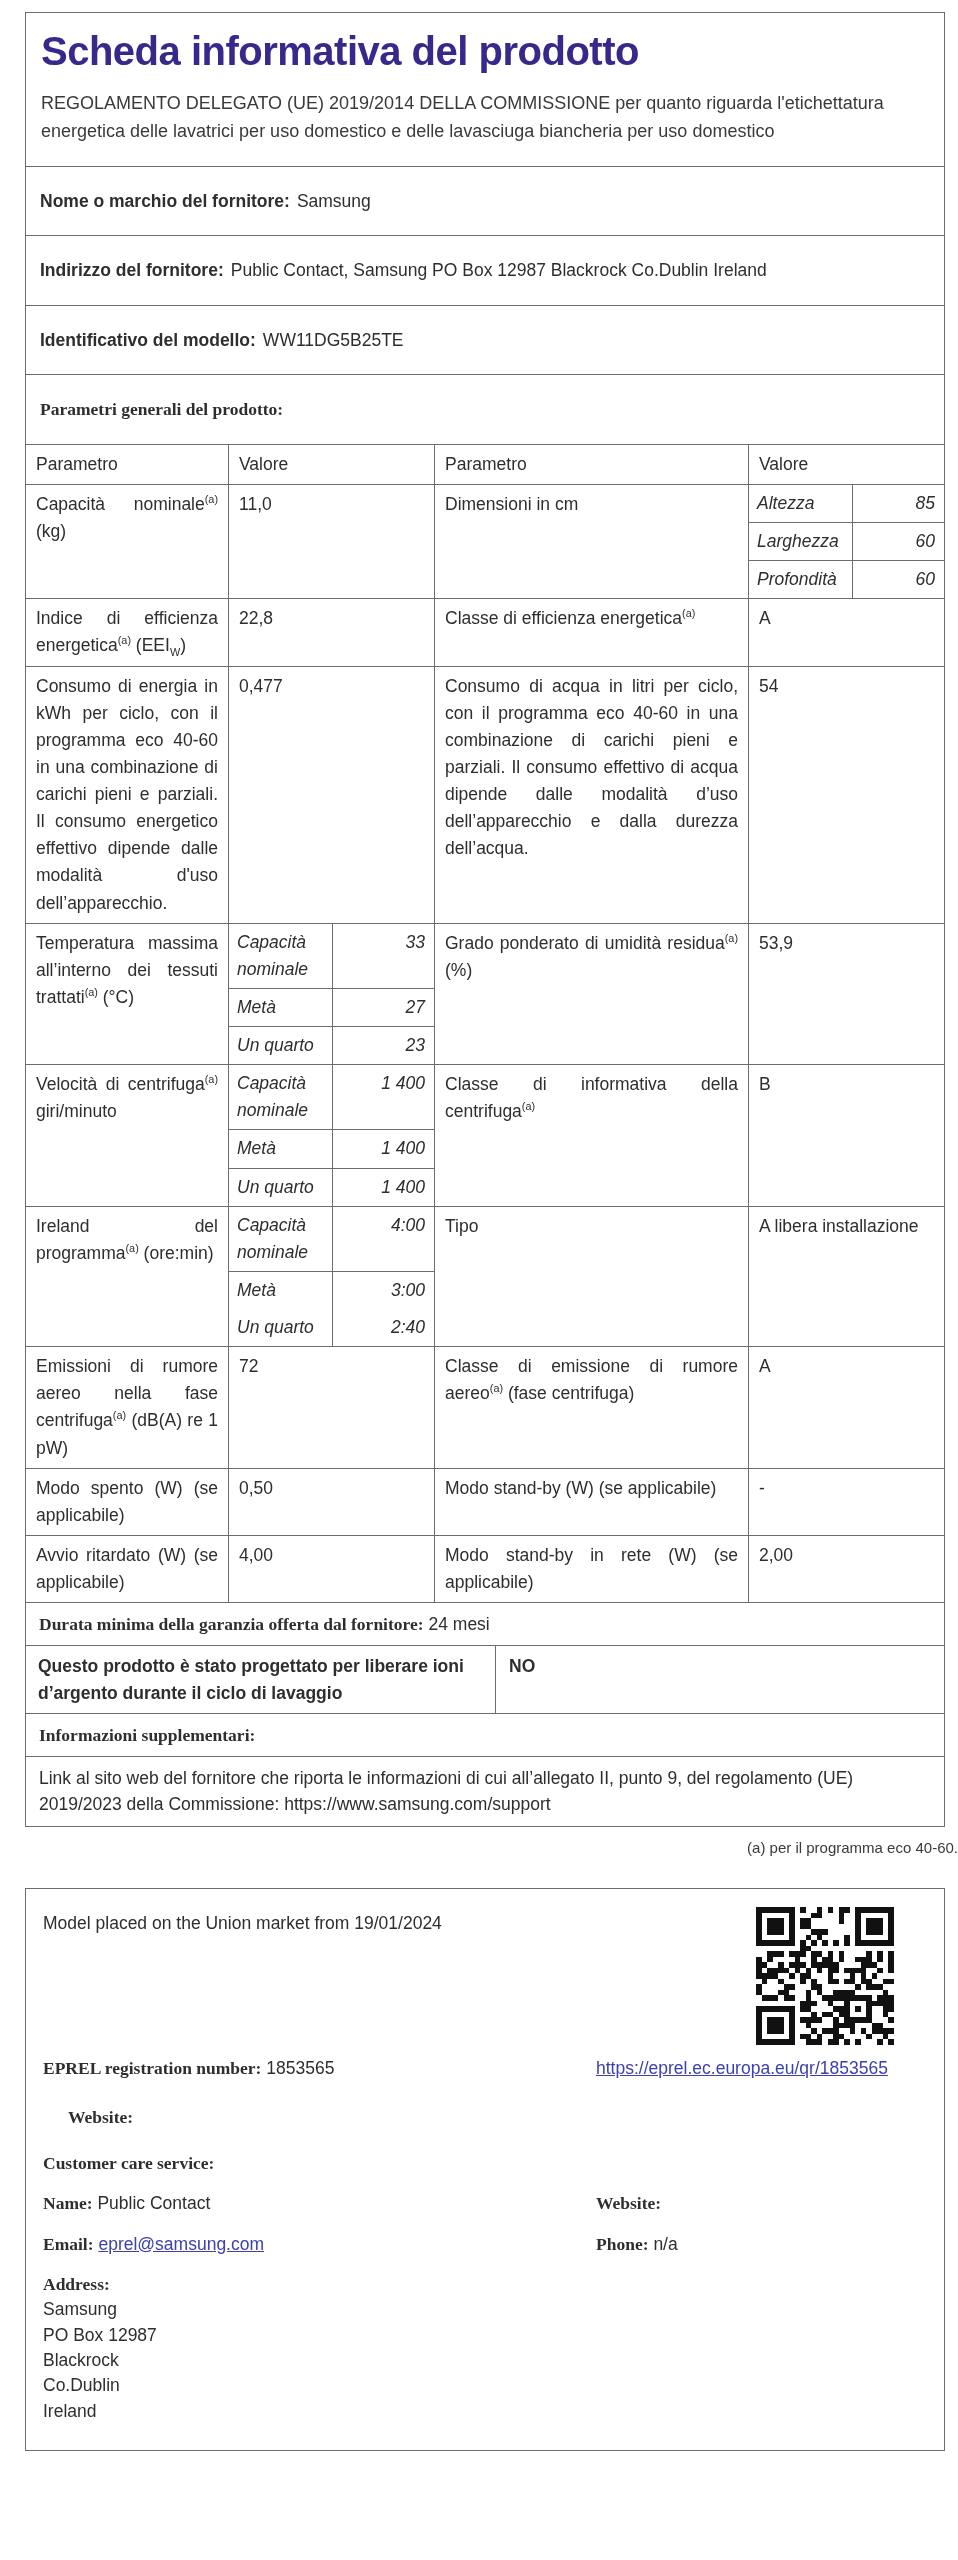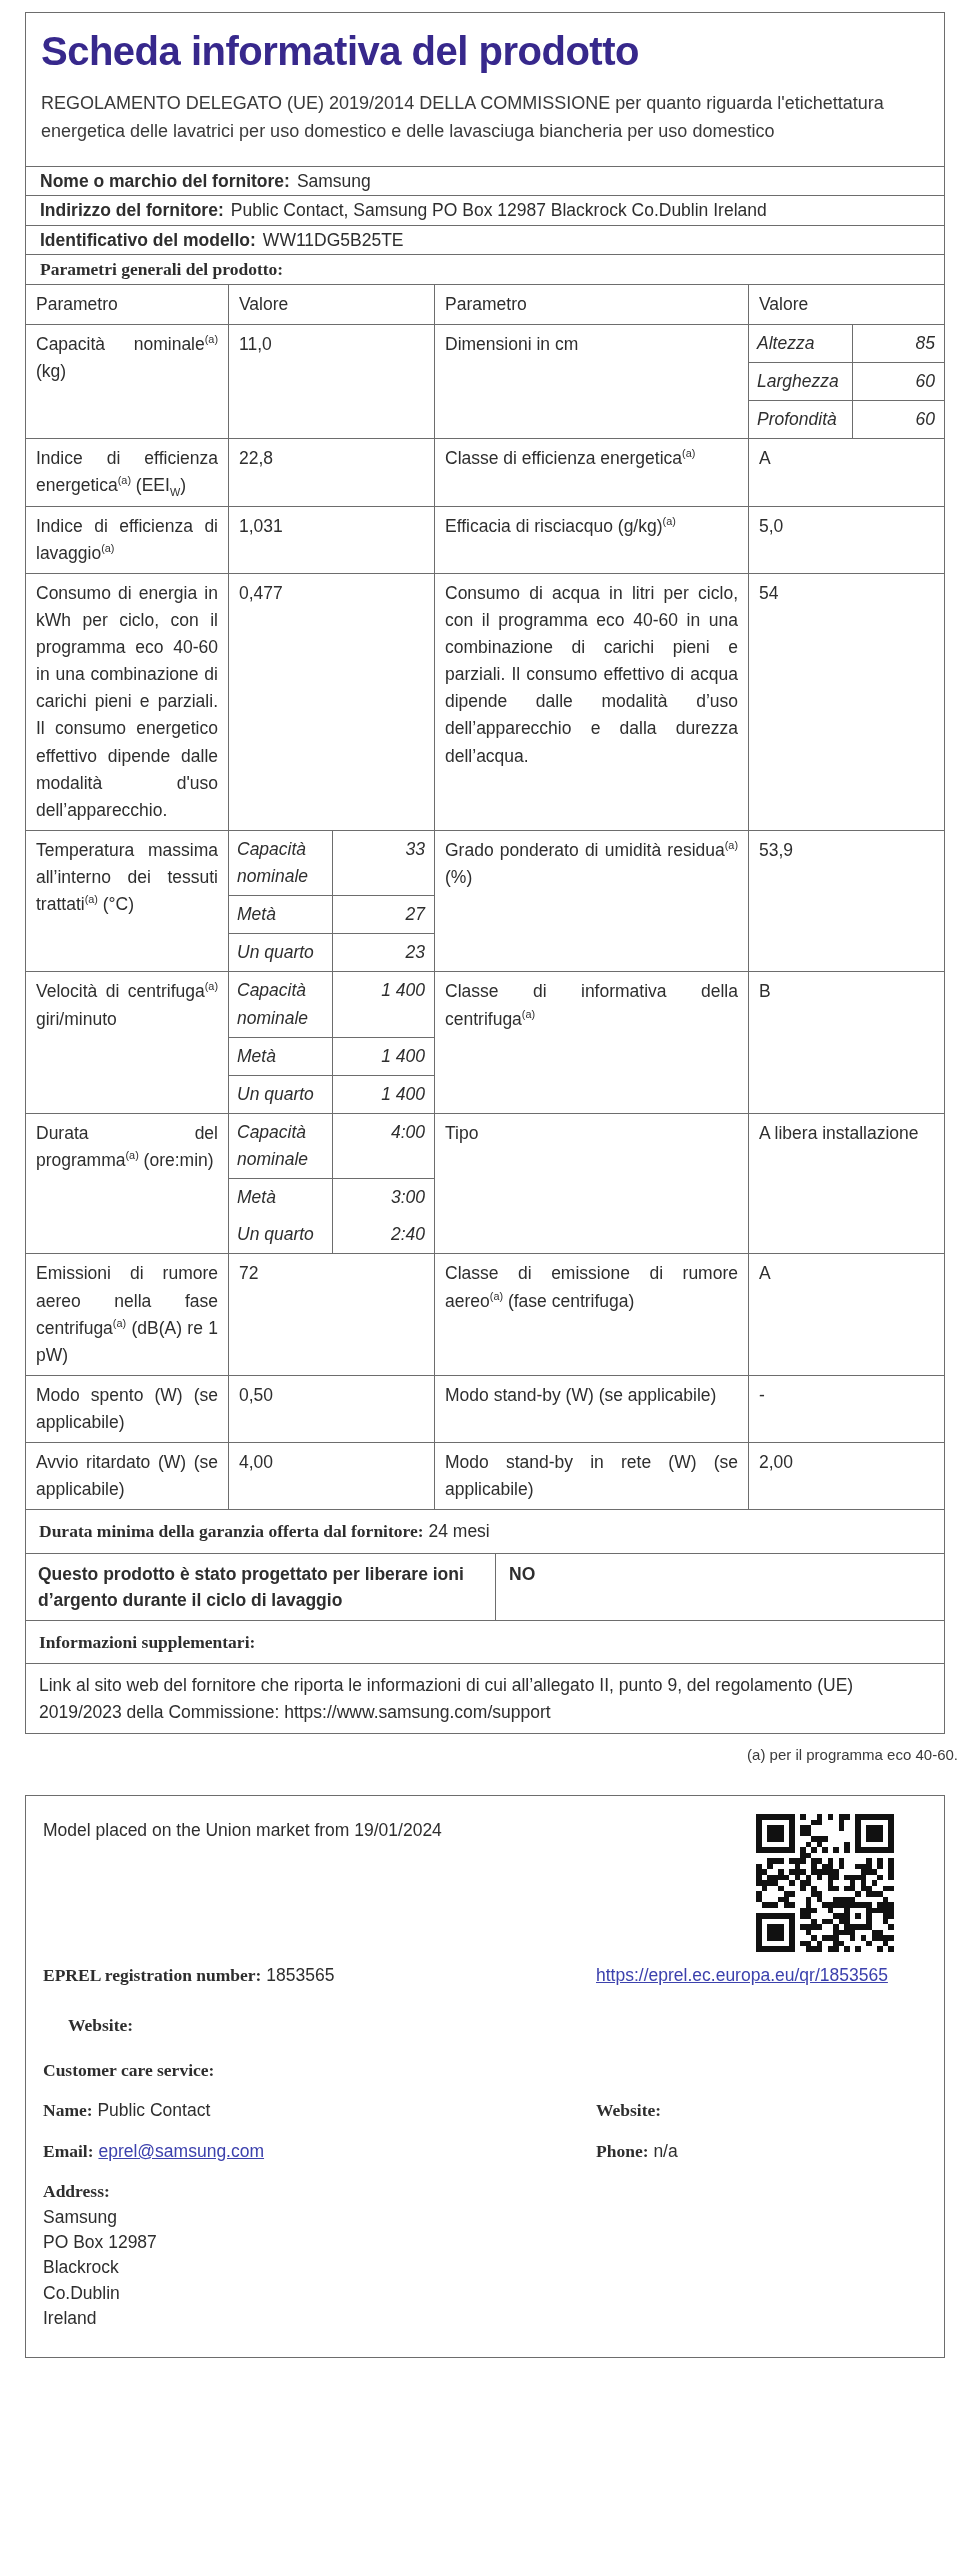--- a/index.html
+++ b/index.html
@@ -18,21 +18,21 @@
   .page{padding:12px 0 0 25px;}
   .sheet{width:920px;border:1.5px solid var(--line);}
   .head{padding:16px 16px 20px 15px;}
   .head h1{
     font-size:40px;font-weight:700;color:var(--title);
     letter-spacing:-0.5px;margin-bottom:16px;
   }
   .reg{font-size:18px;line-height:1.55;color:#3a3a3a;max-width:895px;}
   .kvrow{
     border-top:1.5px solid var(--line);
-    padding:2px 14px;font-size:17.5px;line-height:1.4;
+    padding:22px 14px;font-size:17.5px;line-height:1.4;
   }
   .b{font-weight:700;font-family:Liberation Serif, serif;}
   .kvrow .lbl{font-weight:700;margin-right:7px;}
   
   .ptable{border-top:1.5px solid var(--line);font-size:17.5px;line-height:1.55;}
   .trow{display:flex;align-items:stretch;}
   .trow + .trow{border-top:1.5px solid var(--line);}
   .tc{padding:6px 10px;}
   .tc1{flex:0 0 203px;border-right:1.5px solid var(--line);text-align:justify;hyphens:auto;}
   .tc2{flex:0 0 206px;border-right:1.5px solid var(--line);}
@@ -127,26 +127,20 @@
         </div>
       </div>
 
       <div class="trow">
         <div class="tc tc1"><span>Indice di efficienza energetica</span><sup>(a)</sup><span> (EEI</span><sub>W</sub><span>)</span></div>
         <div class="tc tc2 num">22,8</div>
         <div class="tc tc3"><span>Classe di efficienza energetica</span><sup>(a)</sup></div>
         <div class="tc tc4">A</div>
       </div>
 
-      <div class="trow">
-        <div class="tc tc1"><span>Indice di efficienza di lavaggio</span><sup>(a)</sup></div>
-        <div class="tc tc2 num">1,031</div>
-        <div class="tc tc3"><span>Efficacia di risciacquo (g/kg)</span><sup>(a)</sup></div>
-        <div class="tc tc4 num">5,0</div>
-      </div>
 
       <div class="trow">
         <div class="tc tc1">Consumo di energia in kWh per ciclo, con il programma eco 40-60 in una combinazione di carichi pieni e parziali. Il consumo energetico effettivo dipende dalle modalità d'uso dell’apparecchio.</div>
         <div class="tc tc2 num">0,477</div>
         <div class="tc tc3">Consumo di acqua in litri per ciclo, con il programma eco 40-60 in una combinazione di carichi pieni e parziali. Il consumo effettivo di acqua dipende dalle modalità d’uso dell’apparecchio e dalla durezza dell’acqua.</div>
         <div class="tc tc4 num">54</div>
       </div>
 
       <div class="trow">
         <div class="tc tc1"><span>Temperatura massima all’interno dei tessuti trattati</span><sup>(a)</sup><span> (°C)</span></div>
@@ -186,21 +180,21 @@
               <div class="sublabel">Un quarto</div>
               <div class="subval">1 400</div>
             </div>
           </div>
         </div>
         <div class="tc tc3"><span>Classe di informativa della centrifuga</span><sup>(a)</sup></div>
         <div class="tc tc4">B</div>
       </div>
 
       <div class="trow">
-        <div class="tc tc1"><span>Durata del programma</span><sup>(a)</sup><span> (ore:min)</span></div>
+        <div class="tc tc1"><span>Ireland del programma</span><sup>(a)</sup><span> (ore:min)</span></div>
         <div class="tc tc2 subcell">
           <div class="subtable">
             <div class="subrow">
               <div class="sublabel">Capacità nominale</div>
               <div class="subval">4:00</div>
             </div>
             <div class="subrow">
               <div class="sublabel">Metà</div>
               <div class="subval">3:00</div>
             </div>

